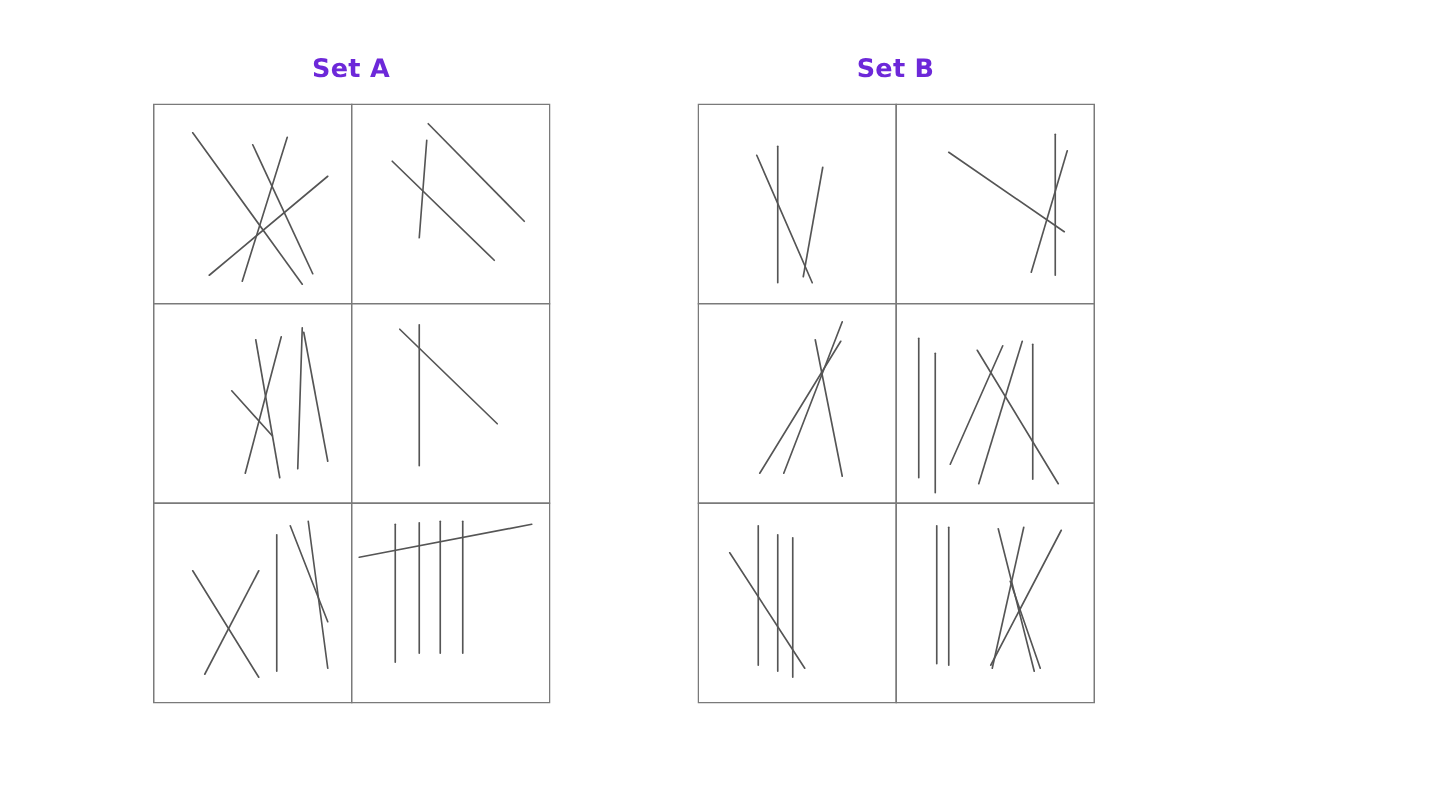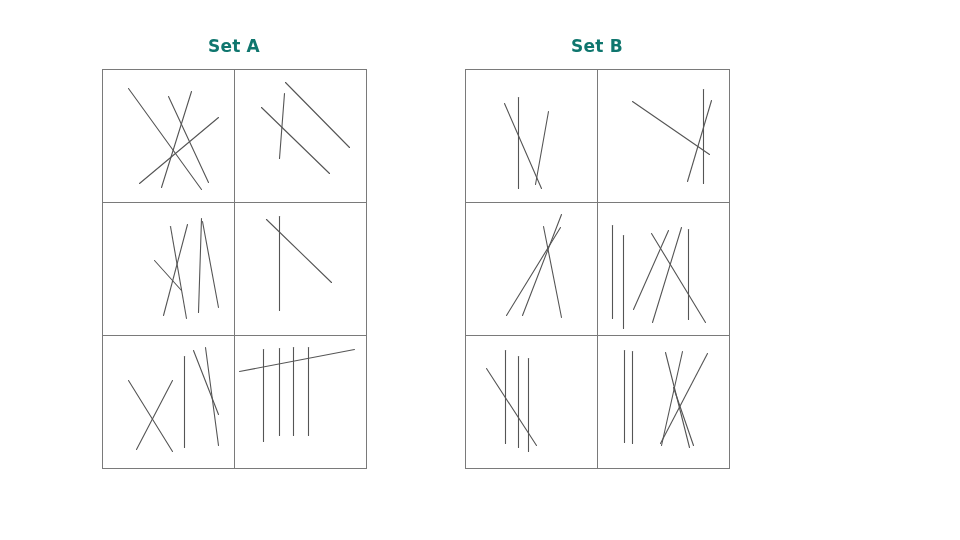--- a/index.html
+++ b/index.html
@@ -24,21 +24,21 @@
     position: absolute;
   }
   .panel-title {
     position: absolute;
     top: 0;
     left: 0;
     width: 100%;
     text-align: center;
     font-size: 17px;
     font-weight: bold;
-    color: #0f766e;
+    color: #6d28d9;
     letter-spacing: 0.2px;
     font-family: "DejaVu Sans", sans-serif;
   }
   .grid-wrap {
     position: absolute;
     top: 33px;
     left: 0;
   }
   .grid-svg {
     display: block;

